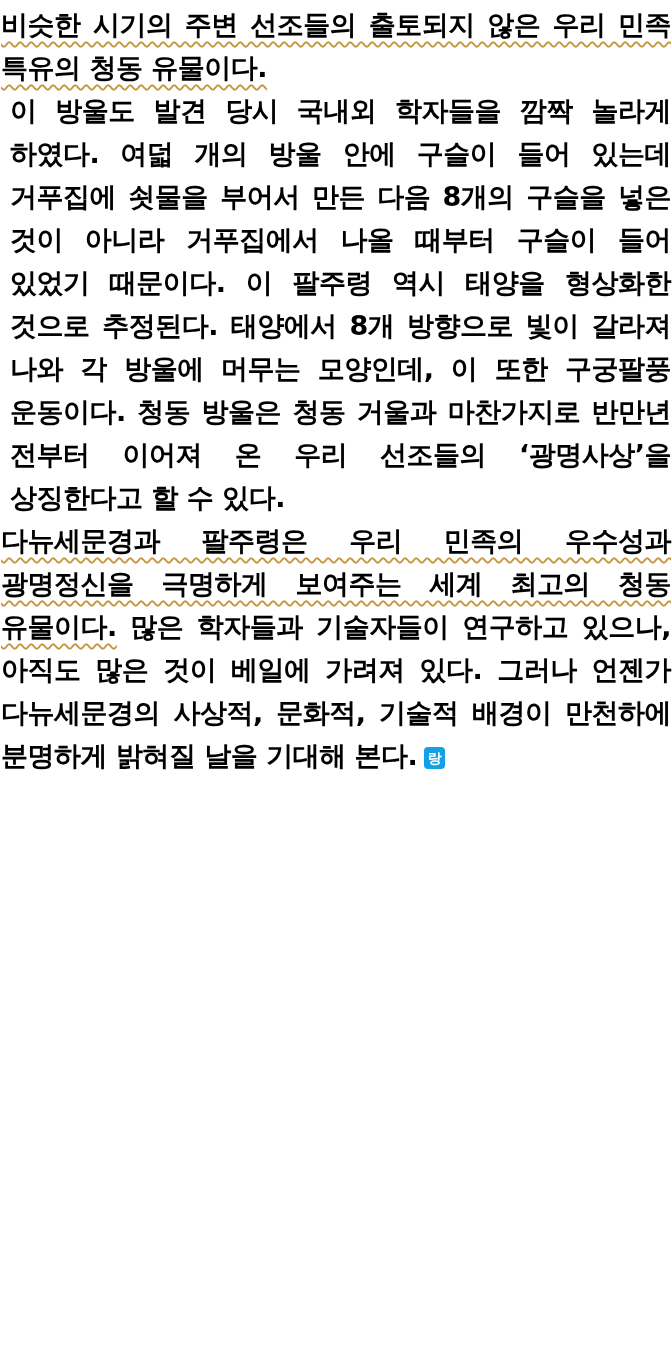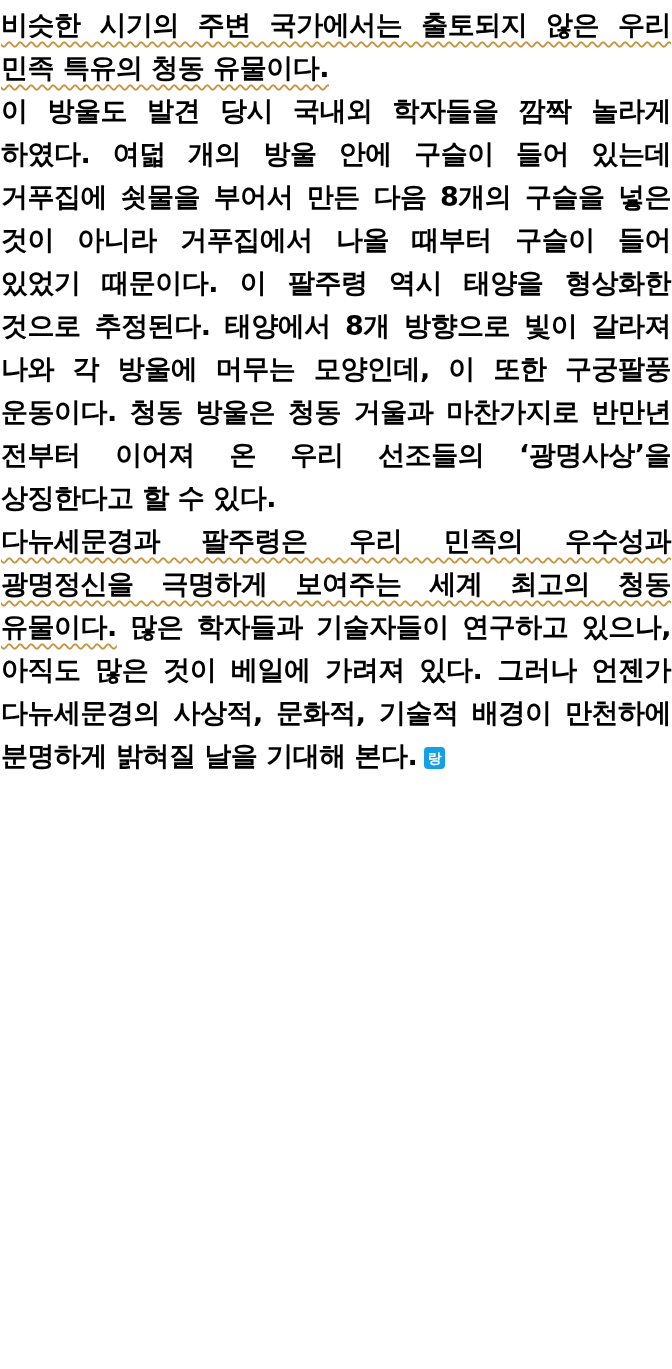--- a/index.html
+++ b/index.html
@@ -50,16 +50,16 @@
     line-height: 22px;
     text-align: center;
     vertical-align: 2px;
     letter-spacing: 0;
   }
 </style>
 </head>
 <body>
 
 <div class="page" style="background: rgb(255, 255, 255);">
-    <p class="para" style="color: rgb(0, 0, 0);"><span class="seg seg-underline" style="text-decoration-color: rgb(200, 149, 63);">비슷한 시기의 주변 국가에서는 출토되지 않은 우리 민족 특유의 청동 유물이다.</span></p>
-    <p class="para" style="color: rgb(0, 0, 0);"><span class="seg">이 방울도 발견 당시 국내외 학자들을 깜짝 놀라게 하였다. 여덟 개의 방울 안에 구슬이 들어 있는데 거푸집에 쇳물을 부어서 만든 다음 8개의 구슬을 넣은 것이 아니라 거푸집에서 나올 때부터 구슬이 들어 있었기 때문이다. 이 팔주령 역시 태양을 형상화한 것으로 추정된다. 태양에서 8개 방향으로 빛이 갈라져 나와 각 방울에 머무는 모양인데, 이 또한 구궁팔풍 운동이다. 청동 방울은 청동 거울과 마찬가지로 반만년 전부터 이어져 온 우리 선조들의 ‘광명사상’을 상징한다고 할 수 있다.</span></p>
+    <p class="para" style="color: rgb(0, 0, 0);"><span class="seg seg-underline" style="text-decoration-color: rgb(200, 149, 63);">비슷한 시기의 주변 선조들의 출토되지 않은 우리 민족 특유의 청동 유물이다.</span></p>
+    <p class="para" style="color: rgb(0, 0, 0); padding-left: 9px;"><span class="seg">이 방울도 발견 당시 국내외 학자들을 깜짝 놀라게 하였다. 여덟 개의 방울 안에 구슬이 들어 있는데 거푸집에 쇳물을 부어서 만든 다음 8개의 구슬을 넣은 것이 아니라 거푸집에서 나올 때부터 구슬이 들어 있었기 때문이다. 이 팔주령 역시 태양을 형상화한 것으로 추정된다. 태양에서 8개 방향으로 빛이 갈라져 나와 각 방울에 머무는 모양인데, 이 또한 구궁팔풍 운동이다. 청동 방울은 청동 거울과 마찬가지로 반만년 전부터 이어져 온 우리 선조들의 ‘광명사상’을 상징한다고 할 수 있다.</span></p>
     <p class="para" style="color: rgb(0, 0, 0);"><span class="seg seg-underline" style="text-decoration-color: rgb(200, 149, 63);">다뉴세문경과 팔주령은 우리 민족의 우수성과 광명정신을 극명하게 보여주는 세계 최고의 청동 유물이다.</span><span class="seg"> 많은 학자들과 기술자들이 연구하고 있으나, 아직도 많은 것이 베일에 가려져 있다. 그러나 언젠가 다뉴세문경의 사상적, 문화적, 기술적 배경이 만천하에 분명하게 밝혀질 날을 기대해 본다.</span><span class="end-mark" style="background: rgb(20, 160, 228); color: rgb(255, 255, 255);">랑</span></p>
   </div>
 
 </body></html>

